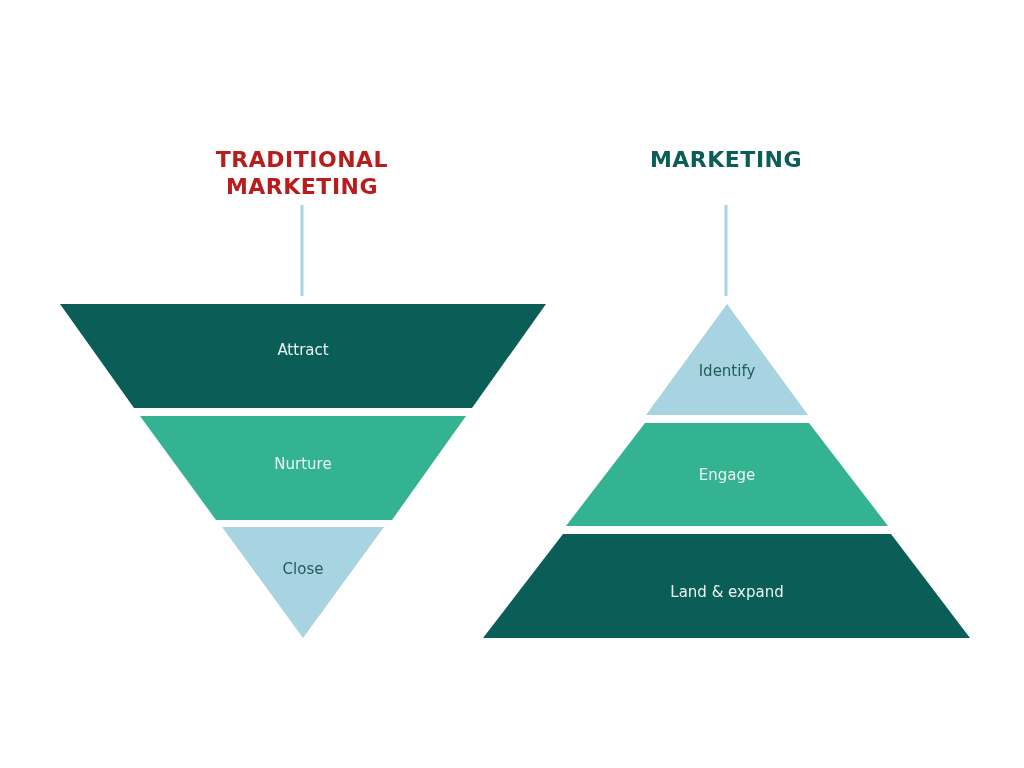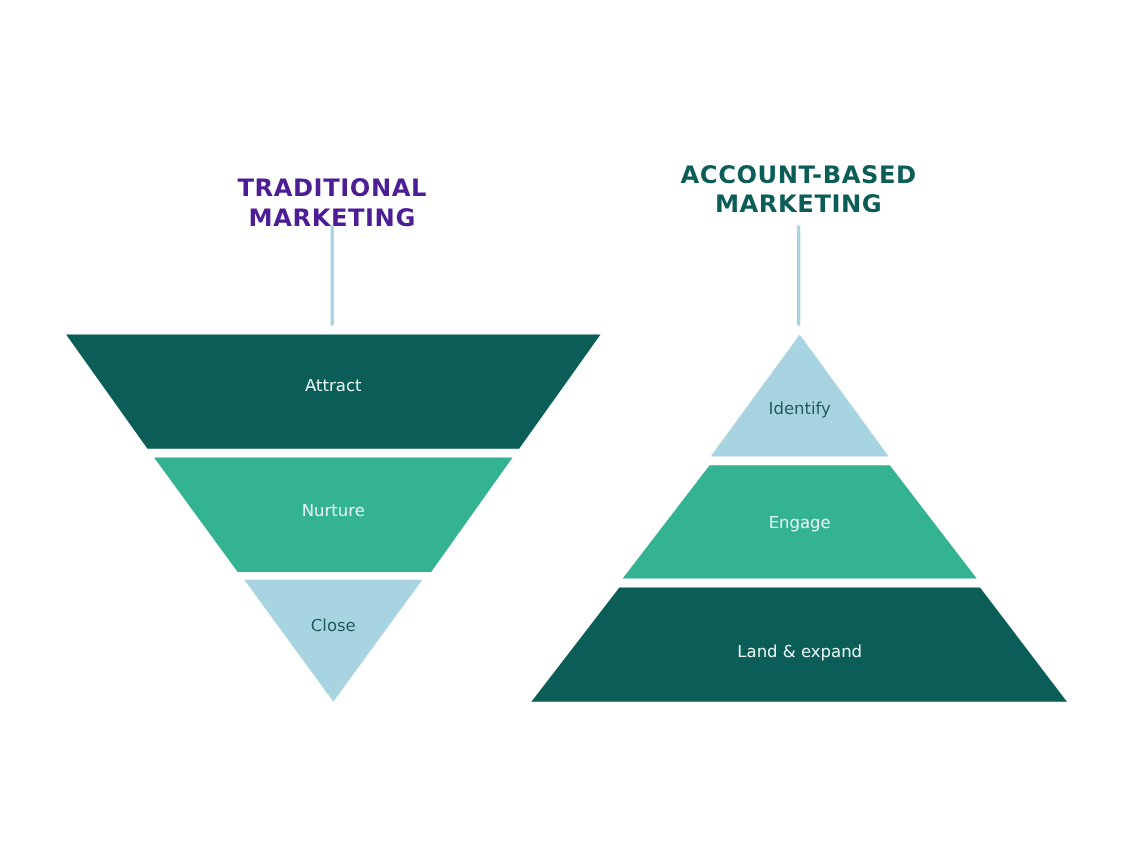--- a/index.html
+++ b/index.html
@@ -8,27 +8,26 @@
     position: absolute; text-align: center; font-weight: bold;
     font-size: 22px; line-height: 27px; letter-spacing: 0.5px;
     font-family: "DejaVu Sans", sans-serif;
   }
   svg { position: absolute; left: 0; top: 0; }
   .lbl { font-family: "DejaVu Sans", "Liberation Sans", sans-serif; font-size: 15px; }
 </style>
 </head>
 <body>
 
-<div class="title" style="left:182px; top:158px; width:240px; color:#4c1d95;">
+<div class="title" style="left:182px; top:146px; width:240px; color:#b91c1c;">
   <div>TRADITIONAL</div>
   <div>MARKETING</div>
 </div>
 
 <div class="title" style="left:596px; top:146px; width:260px; color:#0b5e57;">
-  <div>ACCOUNT-BASED</div>
   <div>MARKETING</div>
 </div>
 
 <svg width="1024" height="768" viewBox="0 0 1024 768">
 
   <line x1="302" y1="205" x2="302" y2="296" stroke="#a8d3e0" stroke-width="3"></line>
   <line x1="726" y1="205" x2="726" y2="296" stroke="#a8d3e0" stroke-width="3"></line>
 
   <g>
     <g>

